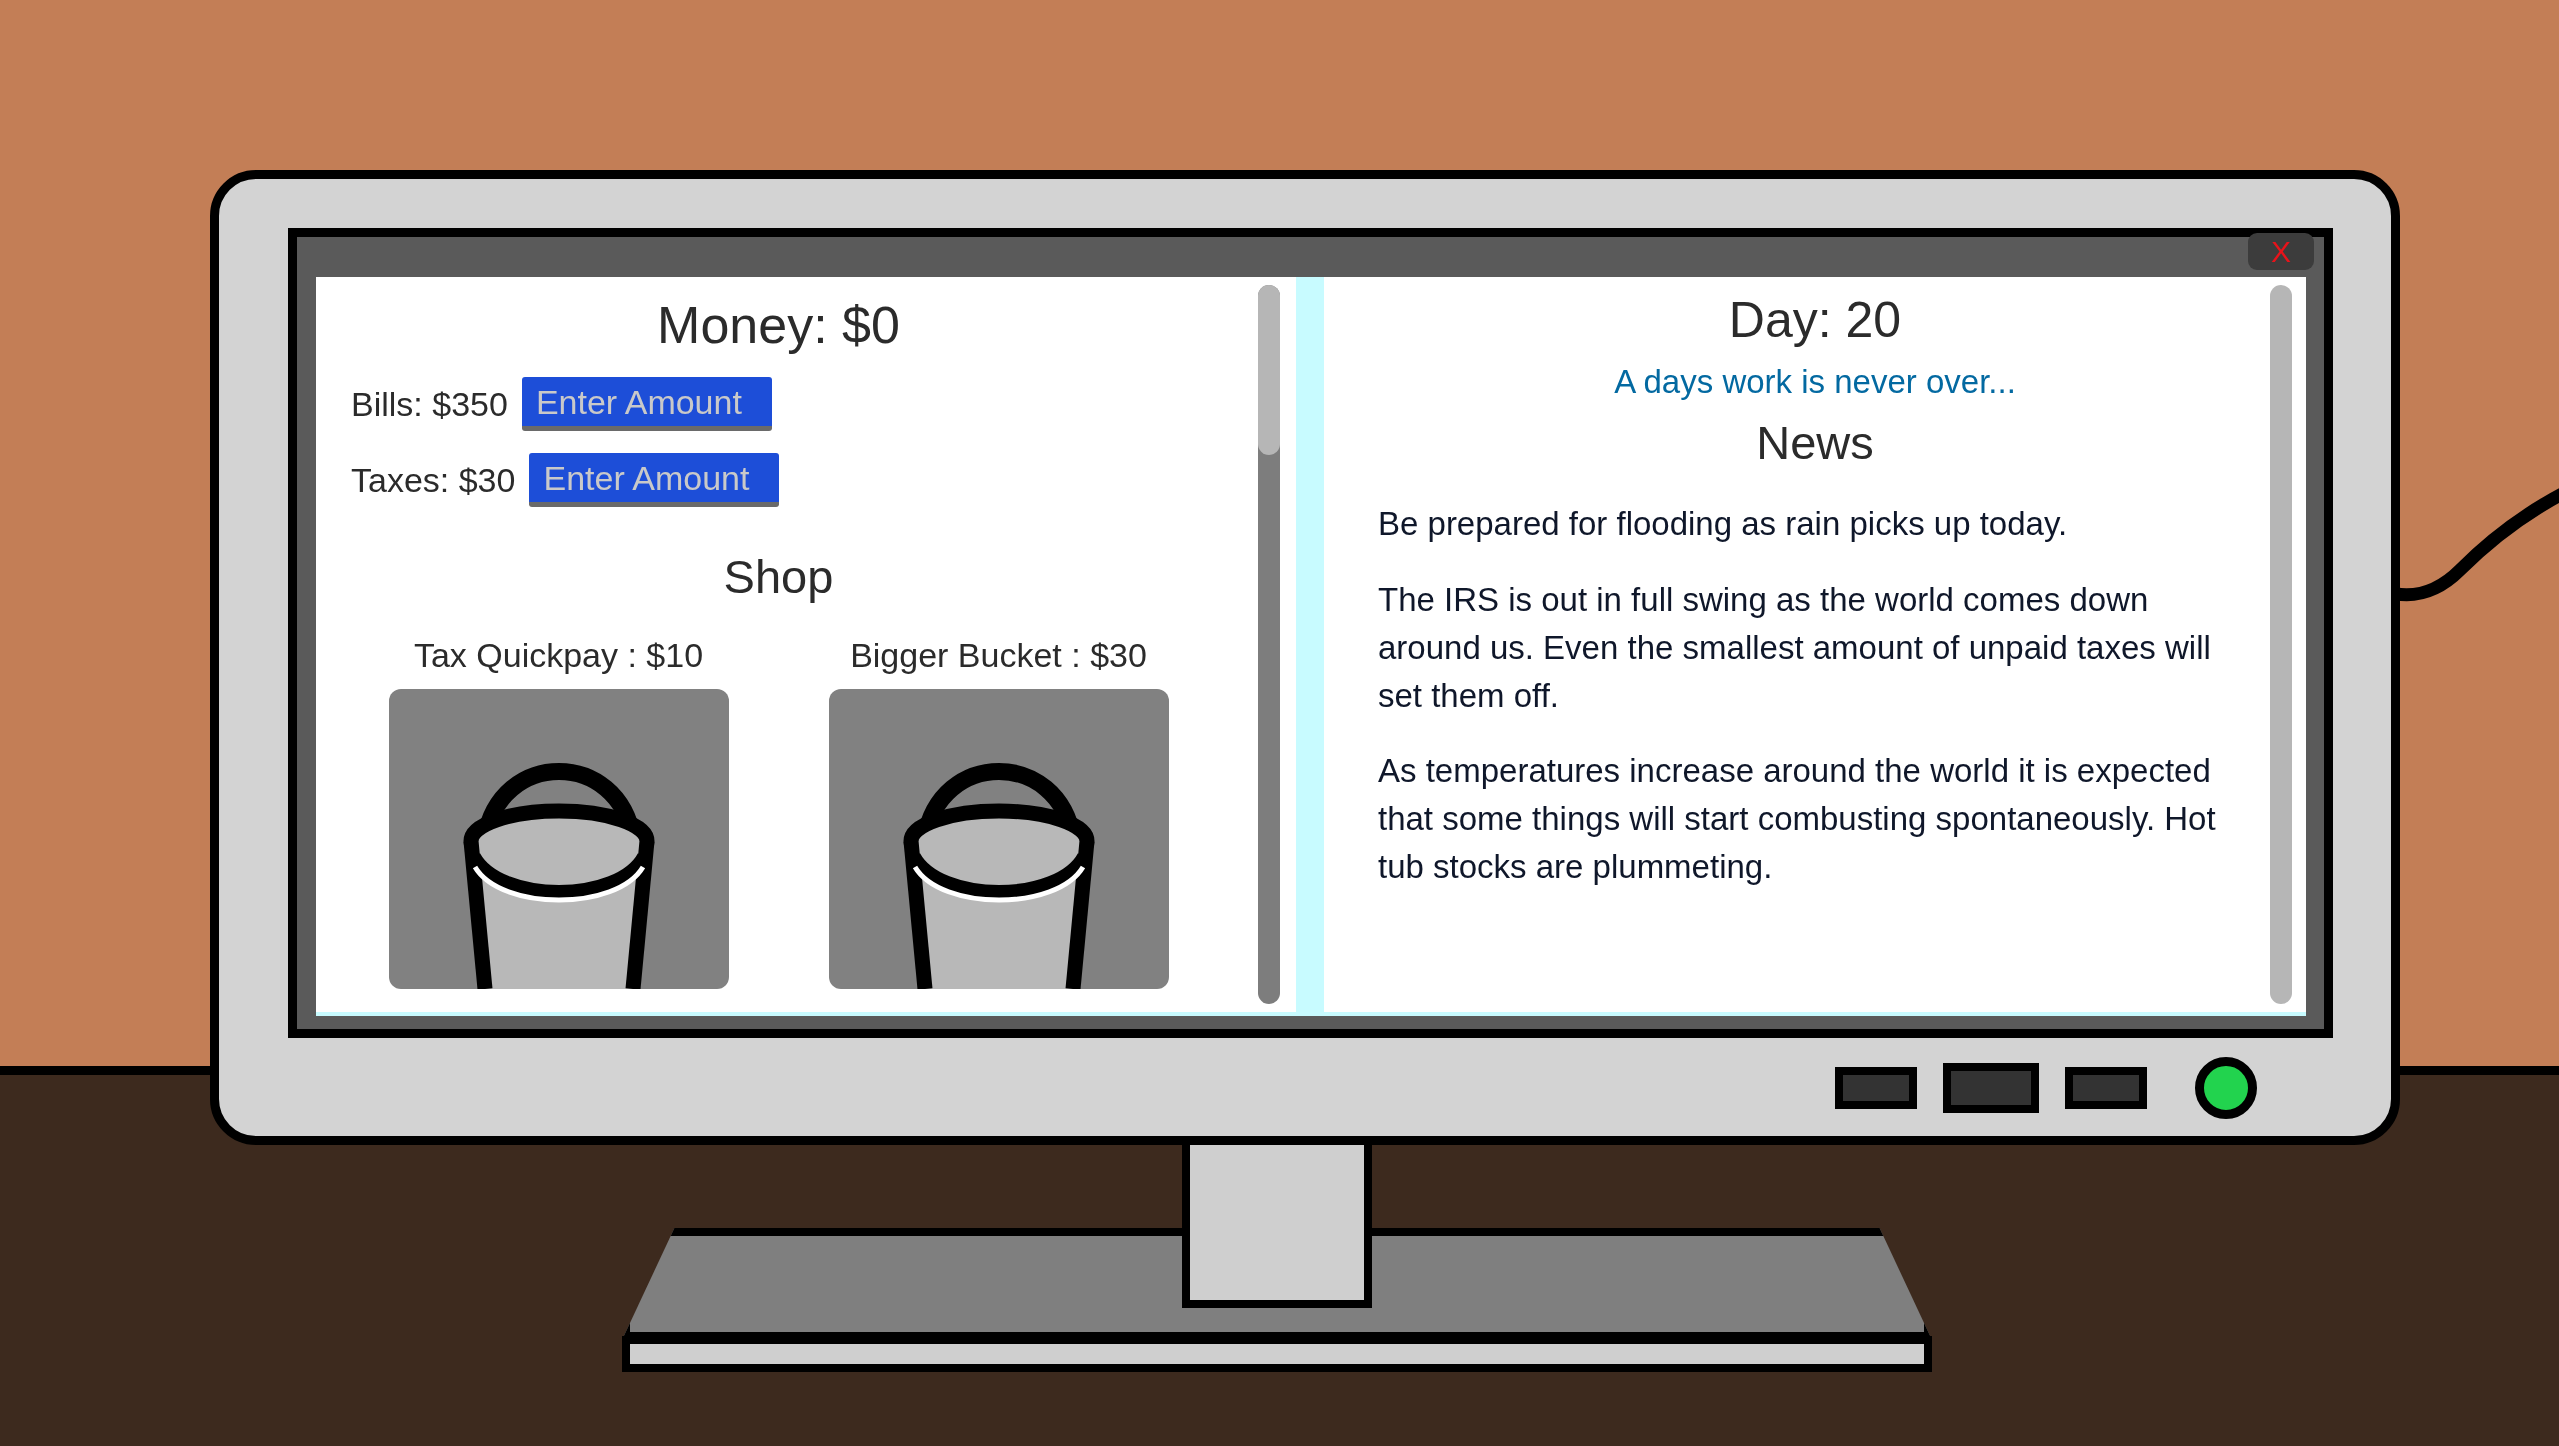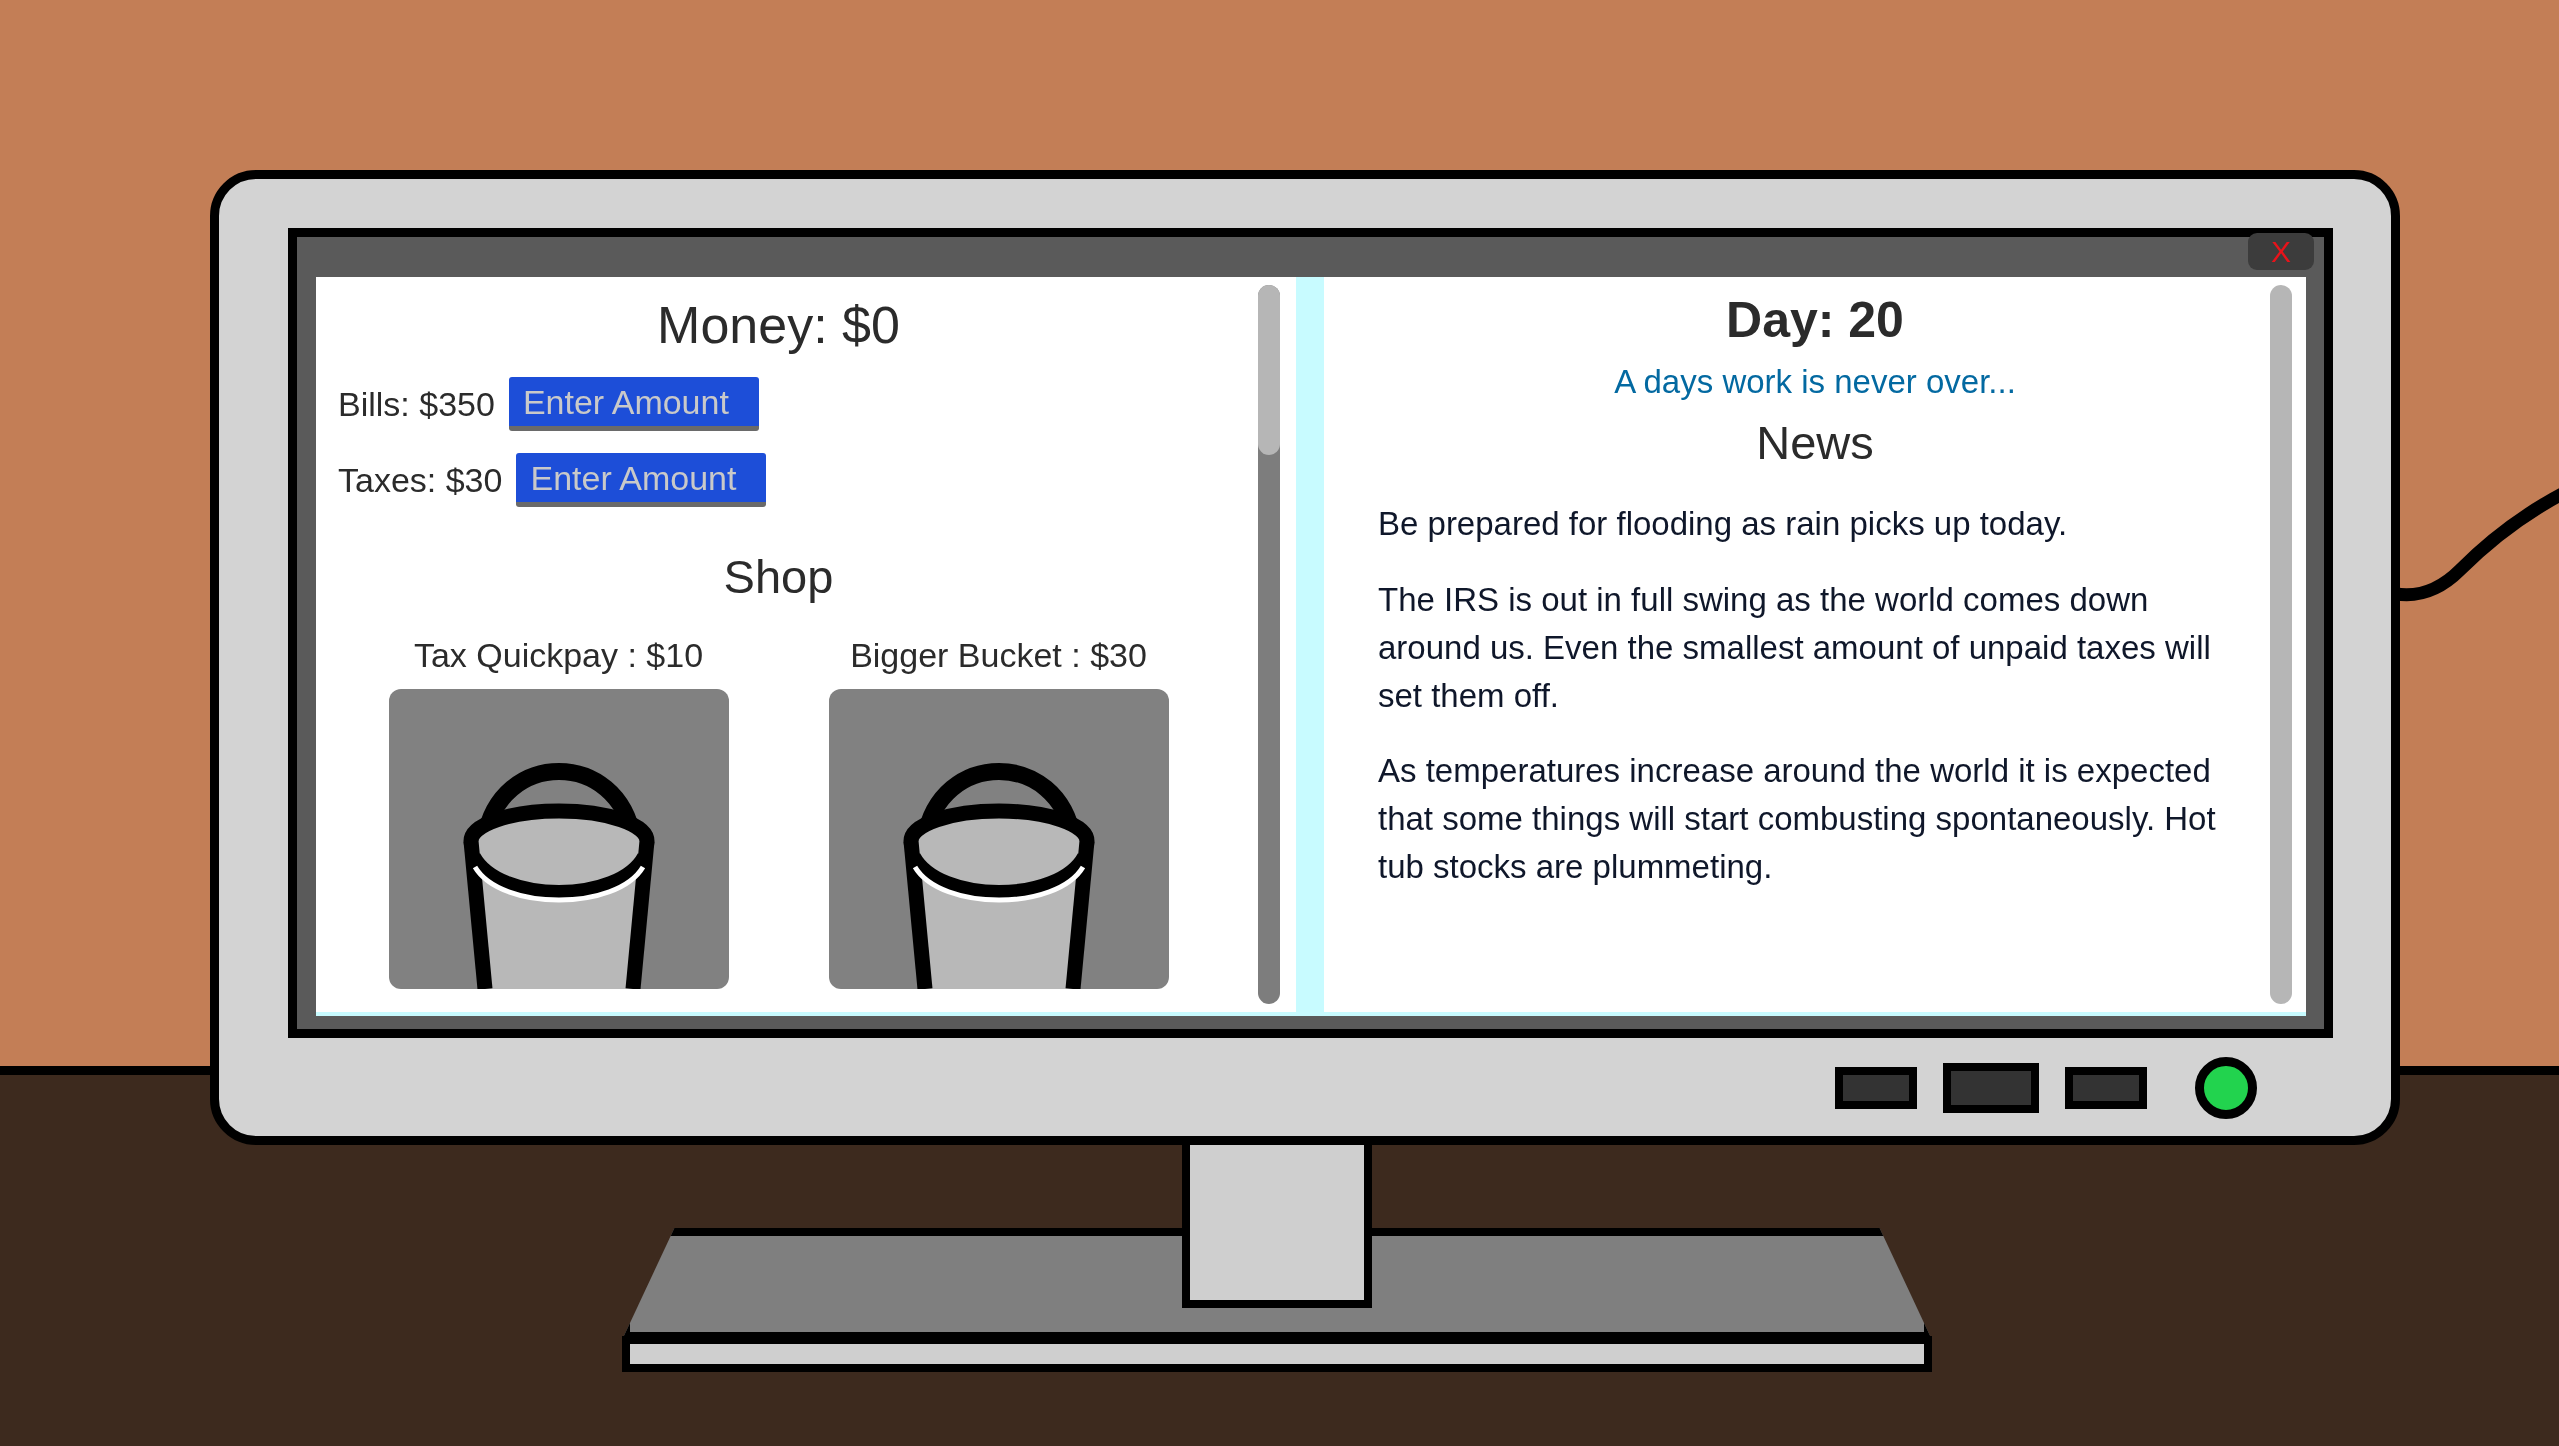--- a/index.html
+++ b/index.html
@@ -137,21 +137,21 @@
     font-size: 52px;
     color: #2b2b2b;
     margin: 18px 0 0 0;
     font-weight: 400;
   }
 
   .row {
     display: flex;
     align-items: center;
     gap: 14px;
-    padding-left: 22px;
+    padding-left: 35px;
     margin-top: 22px;
   }
   .row-label {
     font-size: 34px;
     color: #2b2b2b;
     white-space: nowrap;
   }
   .amount-input {
     background: #1d4ed8;
     border: none;
@@ -196,21 +196,21 @@
     overflow: hidden;
     position: relative;
   }
 
   
   .day-title {
     text-align: center;
     font-size: 50px;
     color: #2b2b2b;
     margin: 14px 0 0 0;
-    font-weight: 700;
+    font-weight: 400;
   }
   .day-sub {
     text-align: center;
     font-size: 33px;
     color: #0369a1;
     margin: 14px 0 0 0;
   }
   .news-title {
     text-align: center;
     font-size: 47px;

